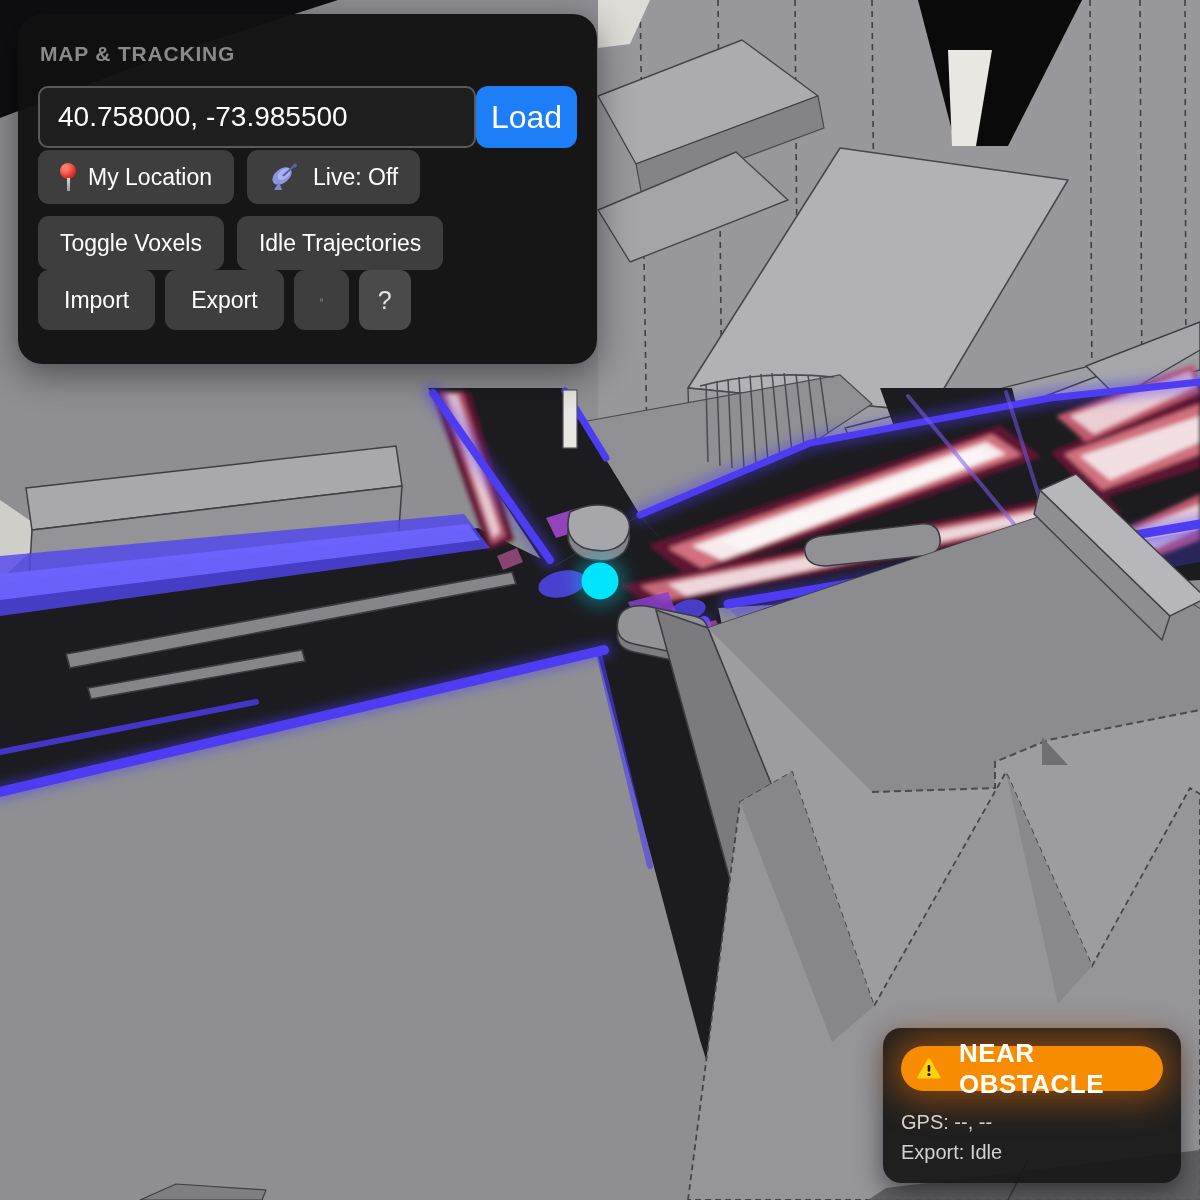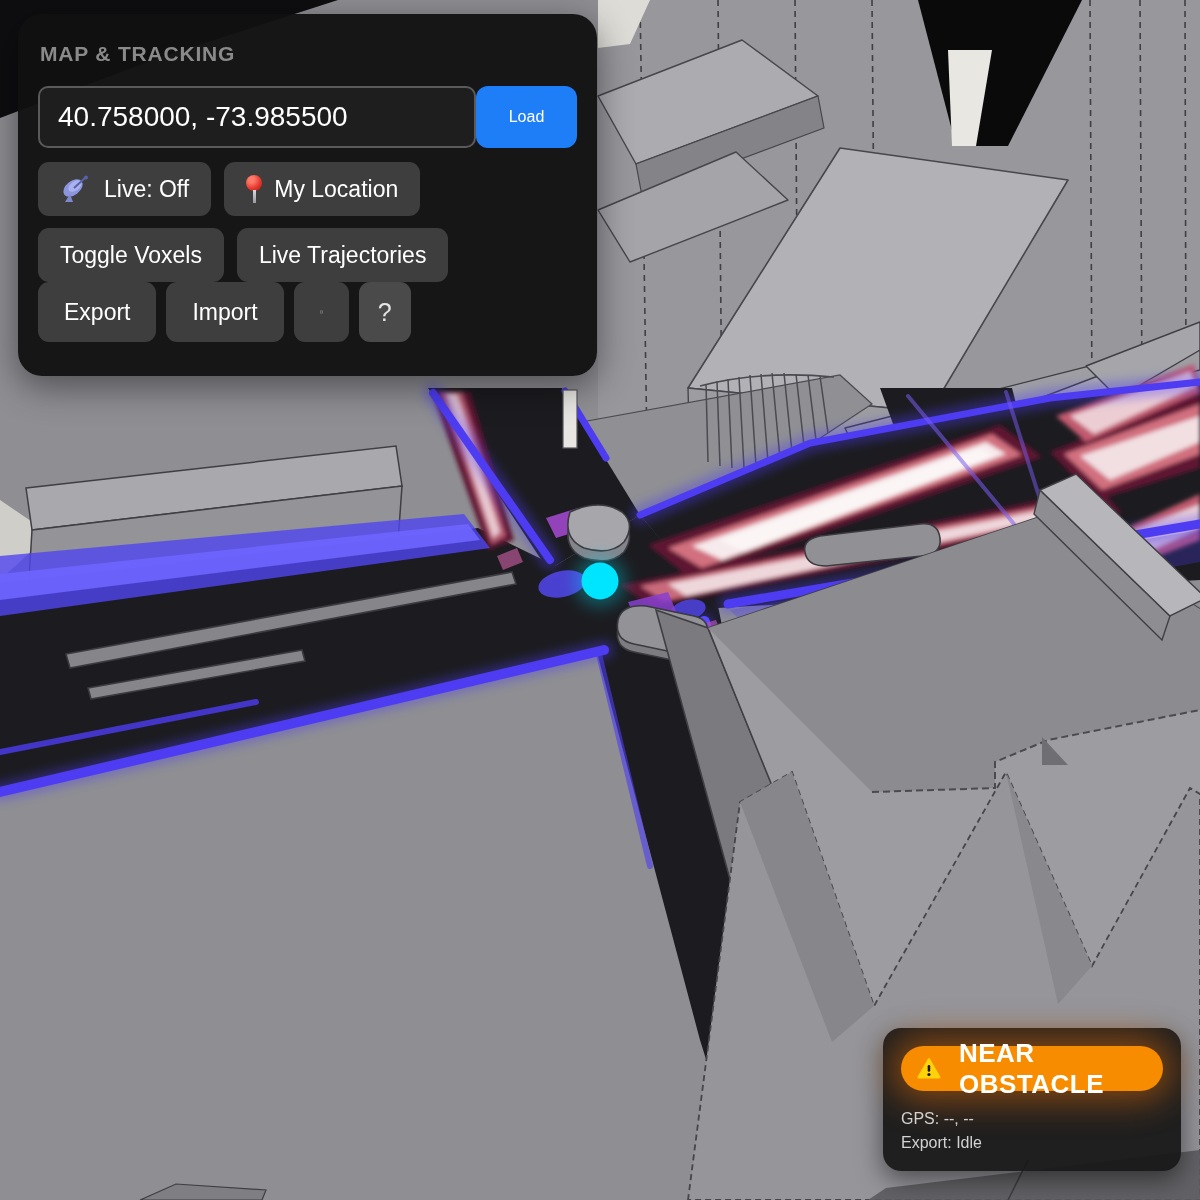--- a/index.html
+++ b/index.html
@@ -13,28 +13,28 @@
   .stage{position:relative;width:1200px;height:1200px;overflow:hidden}
   .scene{position:absolute;left:0;top:0;width:1200px;height:1200px}
 
   
   .map-panel{position:absolute;left:18px;top:14px;width:579px;
     background:rgba(17,17,17,.96);border-radius:24px;padding:26px 20px 34px 20px;
     box-shadow:0 10px 36px rgba(0,0,0,.45)}
   .map-panel h1{font-size:21px;font-weight:700;letter-spacing:.8px;color:#8a8a8a;
     margin:2px 0 20px 2px}
   .row{display:flex;align-items:stretch}
-  .row1{margin-bottom:14px;}
+  .row1{margin-bottom:2px;}
   .coord-input{flex:0 0 438px;height:62px;background:#1e1e1e;border:2px solid #5a5a5a;
     border-radius:10px;color:#fff;font-size:28px;padding:0 18px;outline:none;
     font-family:"Liberation Sans",sans-serif}
   .btn{display:inline-flex;align-items:center;justify-content:center;gap:12px;
     background:var(--button-gray,#3e3e3e);border:none;border-radius:11px;color:#fff;
     font-size:23px;cursor:pointer;font-family:"Liberation Sans",sans-serif}
-  .btn-load{flex:1;background:var(--accent-blue,#1e7ef7);font-size:16px;border-radius:12px}
+  .btn-load{flex:1;background:var(--accent-blue,#1e7ef7);font-size:32px;border-radius:12px}
   .row2{margin-bottom:12px;gap:13px}
   .row2 .btn,.row3 .btn{height:54px;padding:0 22px}
   .row3{gap:13px}
   .row4{gap:10px}
   .row4 .btn{height:60px;padding:0 26px}
   .btn-square{width:55px;padding:0}
   .btn-help{width:50px;padding:0;background:#4a4a4a;font-size:25px;color:#e4e4e4}
   .pin-icon{position:relative;width:16px;height:30px;flex:0 0 16px}
   .pin-icon .ball{position:absolute;left:0;top:1px;width:16px;height:16px;border-radius:50%;
     background:radial-gradient(circle at 34% 30%, #ff7a68 0 18%, #e3342b 60%, #b01d16 100%)}
@@ -42,21 +42,21 @@
     background:linear-gradient(#d9d9de,#9a9aa2)}
 
   
   .status-panel{position:absolute;left:883px;top:1028px;width:298px;
     background:rgba(23,23,23,.94);border-radius:18px;padding:18px 18px 16px 18px;
     box-shadow:0 8px 26px rgba(0,0,0,.5)}
   .alert-badge{display:inline-flex;align-items:center;gap:18px;height:45px;
     padding:0 22px 0 16px;border-radius:999px;background:var(--alert-orange,#f78c00);
     color:#fff;font-size:26px;font-weight:700;letter-spacing:.5px;margin-bottom:16px;
     box-shadow:0 0 34px 10px rgba(255,120,0,.45)}
-  .status-lines{color:var(--status-text,#d2d2d2);font-size:16px;line-height:1.5}
+  .status-lines{color:var(--status-text,#d2d2d2);font-size:20px;line-height:1.5}
 </style>
 </head>
 <body>
 
 <div class="stage">
 
   <svg class="scene" viewBox="0 0 1200 1200">
     <defs>
       <filter id="blur2" x="-20%" y="-20%" width="140%" height="140%">
           <feGaussianBlur stdDeviation="2.2"></feGaussianBlur>
@@ -228,46 +228,46 @@
   <div class="map-panel">
     <h1>MAP &amp; TRACKING</h1>
 
     <div class="row row1">
       <input class="coord-input" readonly="" value="40.758000, -73.985500" style="">
       <button class="btn btn-load">Load</button>
     </div>
 
     <div class="row row2">
       <button class="btn">
+        <span class="pin-icon">
+          <span class="ball"></span>
+            <span class="stem"></span>
+        </span>
+        <span>My Location</span>
+      </button>
+      <button class="btn">
         <svg width="32" height="28" viewBox="0 0 32 28">
           <ellipse cx="13" cy="13" rx="11" ry="7" fill="#8d96dd" transform="rotate(-38 13 13)"></ellipse>
           <ellipse cx="15" cy="11" rx="7.5" ry="4.5" fill="#aab3ef" transform="rotate(-38 15 11)"></ellipse>
           <line x1="14" y1="13" x2="25" y2="3" stroke="#5a61a8" stroke-width="2"></line>
           <circle cx="26" cy="2.5" r="2" fill="#5a61a8"></circle>
           <path d="M10 19 L13 27 L5 27 Z" fill="#7e87cf"></path>
         </svg>
         <span>Live: Off</span>
       </button>
-      <button class="btn">
-        <span class="pin-icon">
-          <span class="ball"></span>
-            <span class="stem"></span>
-        </span>
-        <span>My Location</span>
-      </button>
     </div>
 
     <div class="row row3">
       <button class="btn">Toggle Voxels</button>
-      <button class="btn">Live Trajectories</button>
+      <button class="btn">Idle Trajectories</button>
     </div>
 
     <div class="row row4">
+      <button class="btn">Import</button>
       <button class="btn">Export</button>
-      <button class="btn">Import</button>
       <button class="btn btn-square">
         <svg width="26" height="26" viewBox="0 0 26 26" fill="none" stroke="#efefef" stroke-width="2.6" stroke-linecap="round">
           <path d="M3 9 V4.5 Q3 3 4.5 3 H9"></path>
             <path d="M17 3 H21.5 Q23 3 23 4.5 V9"></path>
           <path d="M23 17 V21.5 Q23 23 21.5 23 H17"></path>
             <path d="M9 23 H4.5 Q3 23 3 21.5 V17"></path>
         </svg>
       </button>
       <button class="btn btn-help">?</button>
     </div>

